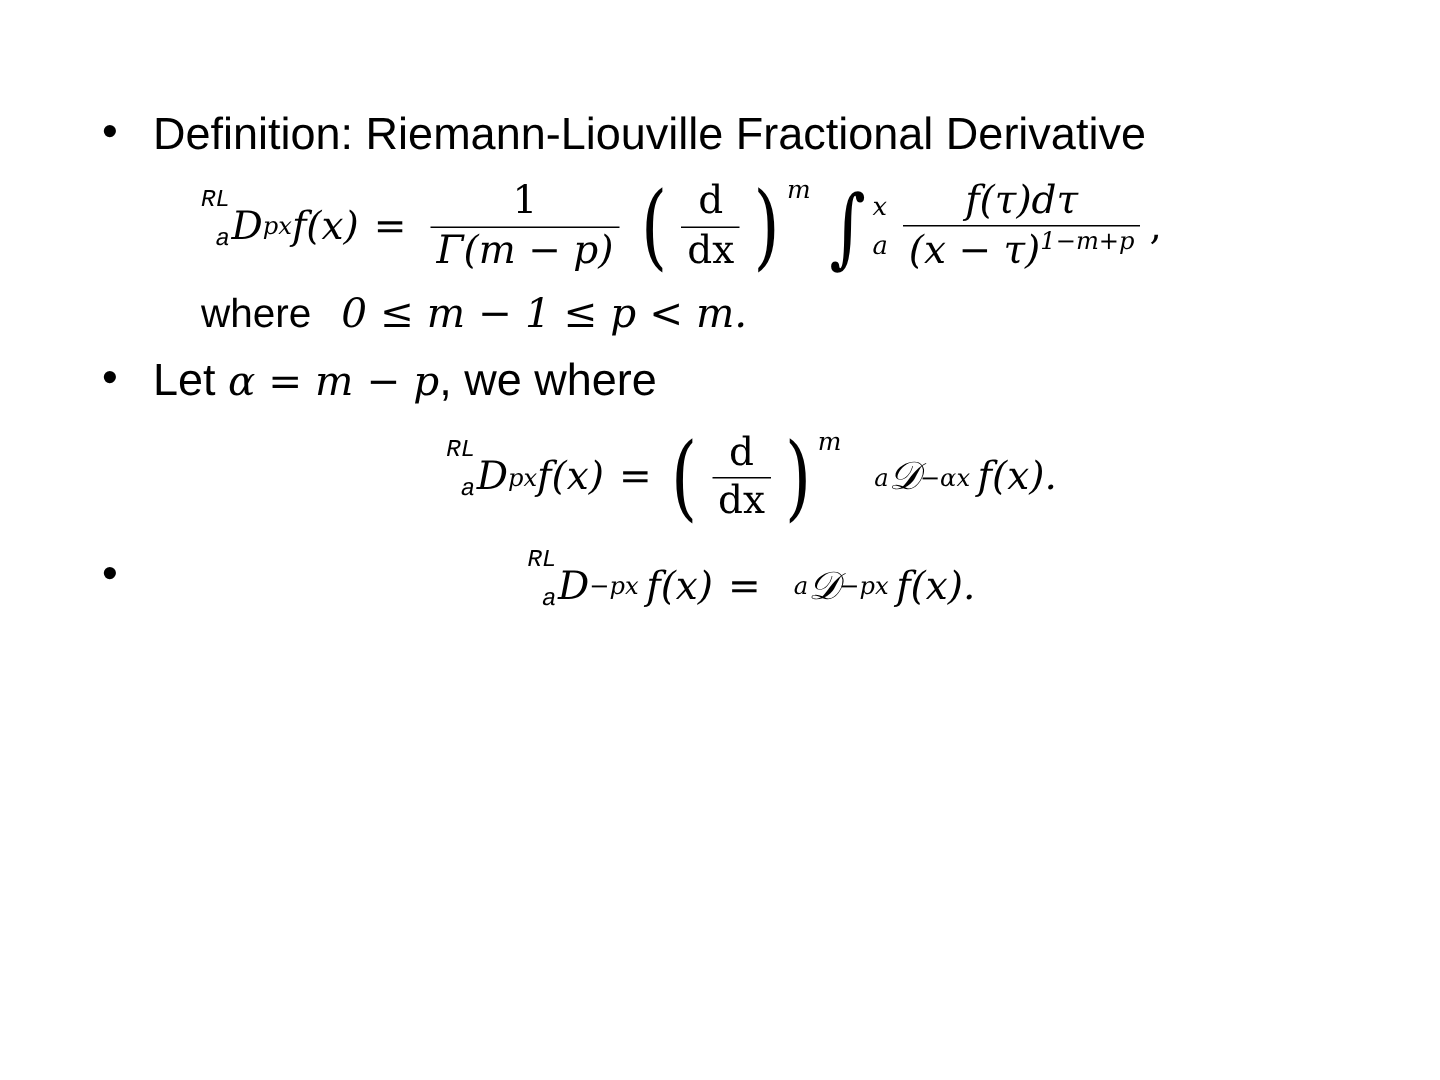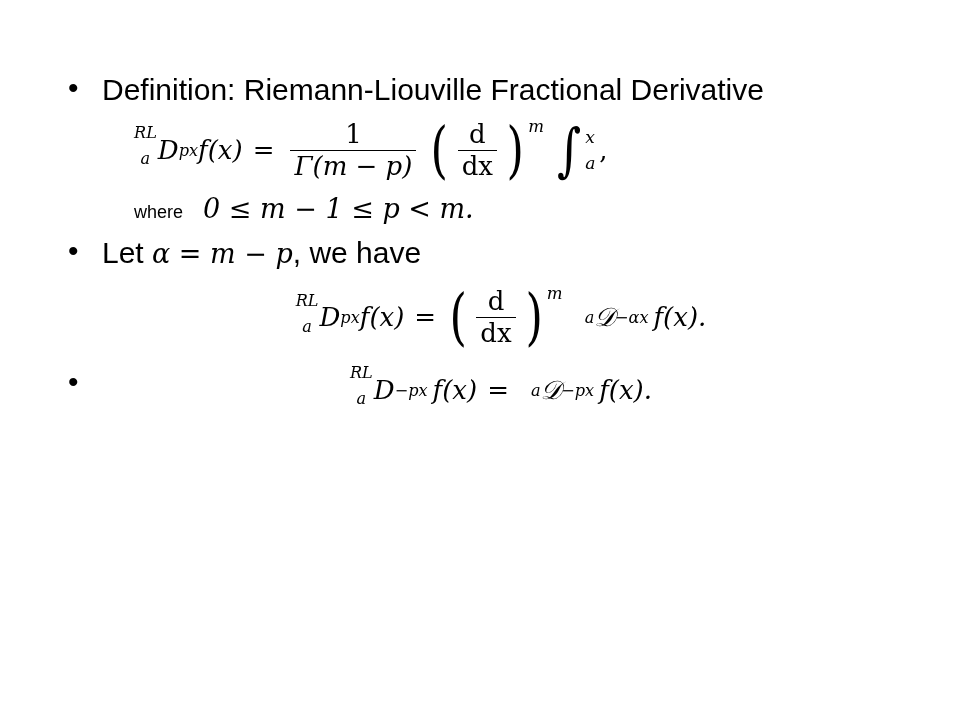--- a/index.html
+++ b/index.html
@@ -74,25 +74,26 @@
   }
   .presub {
     font-size: 0.62em;
     font-style: italic;
     display: inline-block;
     line-height: 1;
   }
   .presub-stack {
     display: inline-block;
     vertical-align: baseline;
-    text-align: center;
+    text-align: right;
     line-height: 1;
     position: relative;
     top: -8px;
     margin-right: 1px;
+    font-family: Liberation Mono, monospace;
   }
   
   .eq1 {
     margin: 10px 0 0 32px;
     font-family: "DejaVu Serif", serif;
     font-size: 26px;
     display: flex;
     align-items: center;
     white-space: nowrap;
   }
@@ -152,21 +153,21 @@
     height: 54px;
   }
   .int-limits .top { position: relative; top: -4px; }
   .int-limits .bot { position: relative; top: 4px; }
   .where-line {
     margin: 10px 0 0 32px;
     font-size: 27px;
   }
   .where-label {
     font-family: "Liberation Sans", sans-serif;
-    font-size: 18px;
+    font-size: 27px;
   }
   .eq2 {
     margin: 14px 0 0 0;
     font-family: "DejaVu Serif", serif;
     font-size: 26px;
     display: flex;
     align-items: center;
     justify-content: center;
     white-space: nowrap;
   }
@@ -222,33 +223,37 @@
           </span>
           <span class="bigparen">)</span>
           <span class="exp-m">m</span>
         </span>
         <span class="sp"></span>
         <span class="intsign">∫</span>
         <span class="int-limits">
           <span class="top">x</span>
           <span class="bot">a</span>
         </span>
+        <span class="frac">
+          <span class="num math">f(τ)dτ</span>
+          <span class="den"><span class="math">(x − τ)</span><span class="sup">1−m+p</span></span>
+        </span>
         <span class="mathup">,</span>
       </div>
 
       <div class="where-line">
         <span class="where-label">where</span>
         <span class="sp-s"></span>
         <span class="inline-math">0 ≤ m − 1 ≤ p &lt; m.</span>
       </div>
     </li>
 
 
     <li class="bullet">
-      <span class="bullet-text">Let </span><span class="inline-math">α = m − p</span><span class="bullet-text">, we have</span>
+      <span class="bullet-text">Let </span><span class="inline-math">α = m − p</span><span class="bullet-text">, we where</span>
 
       <div class="eq2">
         <span class="presub-stack">
           <span class="presub">RL</span><br>
           <span class="presub">a</span>
         </span>
         <span class="math">D</span>
           <span class="sup">p</span>
           <span class="sub">x</span>
           <span class="math">f(x)</span>

